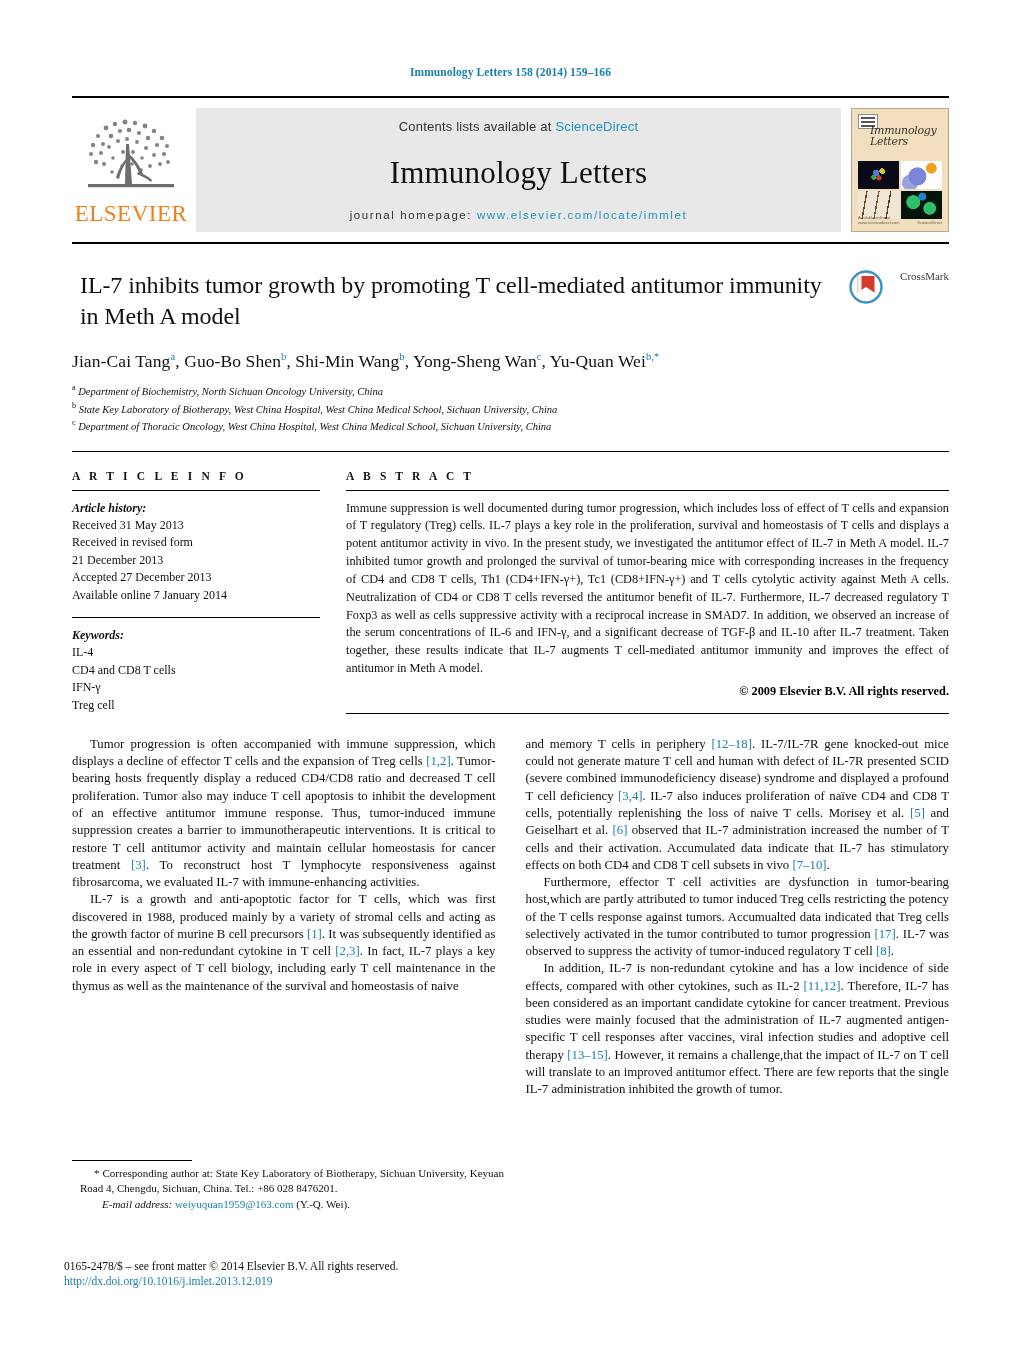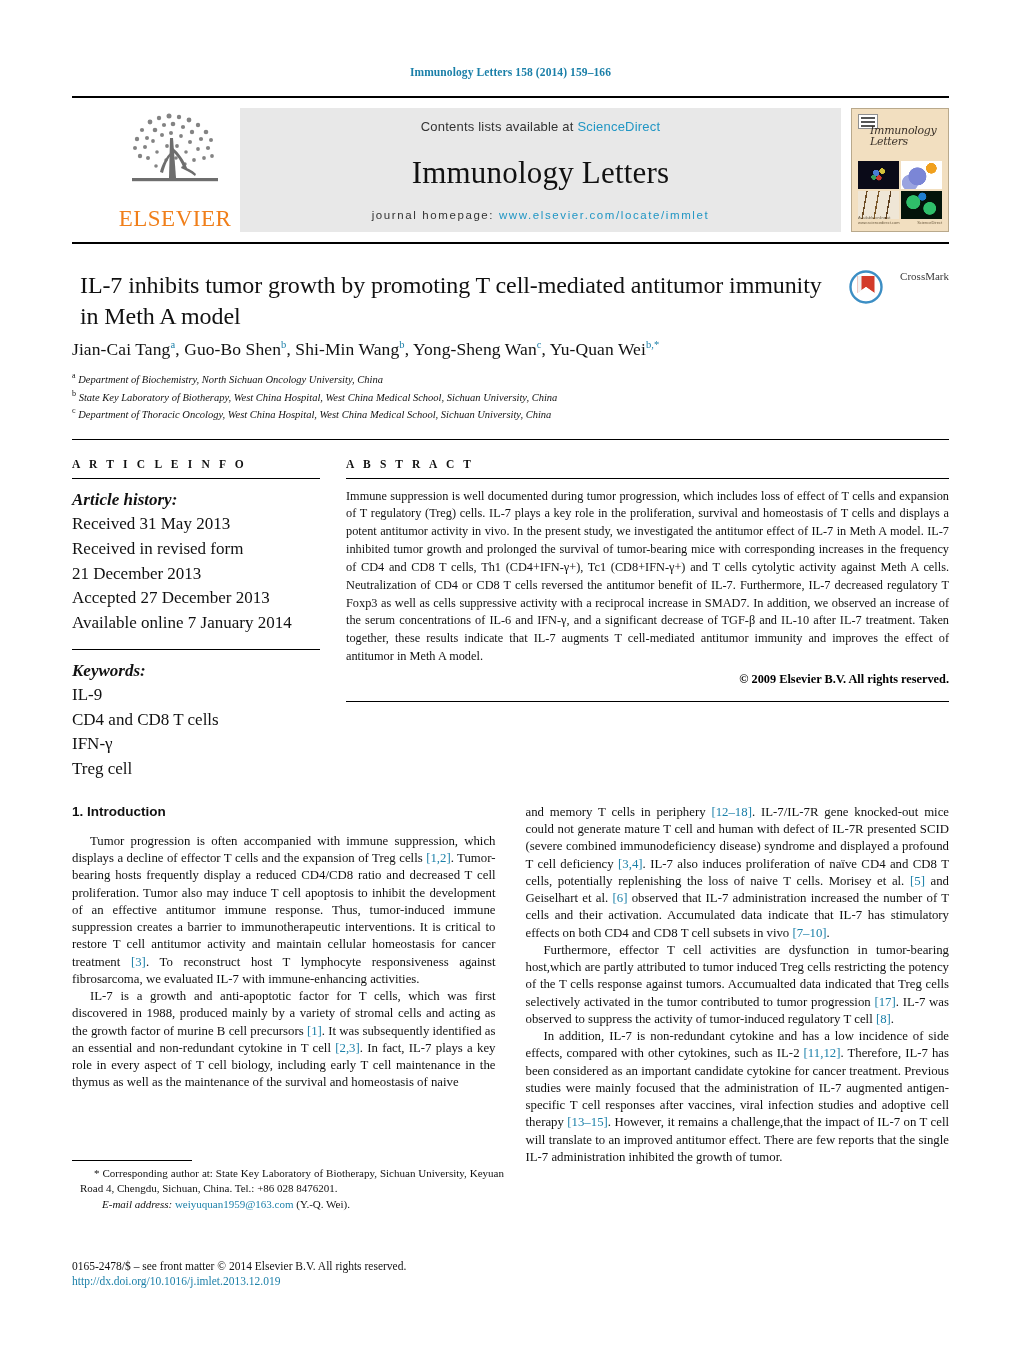--- a/index.html
+++ b/index.html
@@ -34,23 +34,22 @@
     display:flex;
     align-items:stretch;
     gap:0;
   }
   .elsevier-logo {
     width:118px;
     flex:0 0 118px;
     display:flex;
     flex-direction:column;
     align-items:center;
-    justify-content:space-between;
+    justify-content:center;
     padding-bottom:2px;
-    margin-left:44px;
   }
   .tree-svg { display:block; }
   .elsevier-word {
     font-family:"Liberation Serif", serif;
     font-size:23px;
     letter-spacing:0.5px;
     color:#F07F1A;
     font-weight:400;
     line-height:1;
     margin-top:2px;
@@ -160,21 +159,21 @@
     position:absolute; right:0; top:0;
     display:flex; gap:17px;
   }
   .crossmark .cm-label {
     font-family:"Liberation Serif", serif;
     font-size:11px; color:#3b3b3b;
   }
   .authors {
     font-family:"Liberation Serif", serif;
     font-size:17.5px;
-    margin-top:8px;
+    margin-top:20px;
     color:#111;
     letter-spacing:0.1px;
   }
   .authors sup { font-size:10.5px; color:#1a7fa8; vertical-align:super; }
   .affils { margin-top:10px; }
   .affil {
     font-family:"Liberation Serif", serif;
     font-style:italic;
     font-size:10.5px;
     line-height:1.42;
@@ -195,21 +194,21 @@
 
   .sechead {
     font-family:"Liberation Serif", serif;
     font-weight:bold;
     font-size:11.5px;
     letter-spacing:3.2px;
     color:#111;
   }
   .sechead-rule { border-top:1px solid #000; margin-top:8px; }
 
-  .info-body { margin-top:9px; font-size:17px; line-height:1.45; color:#111; }
+  .info-body { margin-top:9px; font-size:12px; line-height:1.45; color:#111; }
   .info-label { font-style:italic; font-weight:bold; }
   .info-gap-rule { border-top:1px solid #000; margin:13px 0 9px 0; }
 
   .abs-body {
     margin-top:9px;
     font-size:12.3px;
     line-height:1.45;
     color:#111;
     text-align:justify;
   }
@@ -245,21 +244,21 @@
   
   .footnote-wrap { position:absolute; left:72px; top:1160px; width:432px; }
   .fn-rule { border-top:1px solid #000; width:120px; }
   .fn {
     font-size:11px; line-height:1.38; color:#111;
     margin-top:5px; text-align:justify;margin-left:8px;
   }
   .fn .em { font-style:italic; }
   .fn a, .link { color:#1a7fa8; text-decoration:none; }
 
-  .bottomblock { position:absolute; left:72px; top:1258px; width:440px; }
+  .bottomblock { position:absolute; left:64px; top:1258px; width:440px; }
   .bm { font-size:11.5px; color:#111; line-height:1.5; }
   .doi { font-size:11.5px; color:#1a7fa8; }
 </style>
 </head>
 <body>
 
 <div class="page">
 
   <div class="runhead">Immunology Letters 158 (2014) 159–166</div>
 
@@ -385,39 +384,38 @@
         <div class="info-label">Article history:</div>
         <div>Received 31 May 2013</div>
         <div>Received in revised form</div>
         <div>21 December 2013</div>
         <div>Accepted 27 December 2013</div>
         <div>Available online 7 January 2014</div>
       </div>
       <div class="info-gap-rule"></div>
       <div class="info-body" style="margin-top:0">
         <div class="info-label">Keywords:</div>
-        <div>IL-9</div>
+        <div>IL-4</div>
         <div>CD4 and CD8 T cells</div>
         <div>IFN-γ</div>
         <div>Treg cell</div>
       </div>
     </div>
 
     <div class="col-abs">
       <div class="sechead">A B S T R A C T</div>
       <div class="sechead-rule"></div>
       <div class="abs-body">Immune suppression is well documented during tumor progression, which includes loss of effect of T cells and expansion of T regulatory (Treg) cells. IL-7 plays a key role in the proliferation, survival and homeostasis of T cells and displays a potent antitumor activity in vivo. In the present study, we investigated the antitumor effect of IL-7 in Meth A model. IL-7 inhibited tumor growth and prolonged the survival of tumor-bearing mice with corresponding increases in the frequency of CD4 and CD8 T cells, Th1 (CD4+IFN-γ+), Tc1 (CD8+IFN-γ+) and T cells cytolytic activity against Meth A cells. Neutralization of CD4 or CD8 T cells reversed the antitumor benefit of IL-7. Furthermore, IL-7 decreased regulatory T Foxp3 as well as cells suppressive activity with a reciprocal increase in SMAD7. In addition, we observed an increase of the serum concentrations of IL-6 and IFN-γ, and a significant decrease of TGF-β and IL-10 after IL-7 treatment. Taken together, these results indicate that IL-7 augments T cell-mediated antitumor immunity and improves the effect of antitumor in Meth A model.</div>
       <div class="abs-copy">© 2009 Elsevier B.V. All rights reserved.</div>
       <div class="abs-rule"></div>
     </div>
   </div>
 
   <div class="body-cols">
     <div class="bcol">
-      <div class="secnum">1.  Introduction</div>
       <p class="bp">Tumor progression is often accompanied with immune suppression, which displays a decline of effector T cells and the expansion of Treg cells <span class="ref">[1,2]</span>. Tumor-bearing hosts frequently display a reduced CD4/CD8 ratio and decreased T cell proliferation. Tumor also may induce T cell apoptosis to inhibit the development of an effective antitumor immune response. Thus, tumor-induced immune suppression creates a barrier to immunotherapeutic interventions. It is critical to restore T cell antitumor activity and maintain cellular homeostasis for cancer treatment <span class="ref">[3]</span>. To reconstruct host T lymphocyte responsiveness against fibrosarcoma, we evaluated IL-7 with immune-enhancing activities.</p>
       <p class="bp">IL-7 is a growth and anti-apoptotic factor for T cells, which was first discovered in 1988, produced mainly by a variety of stromal cells and acting as the growth factor of murine B cell precursors <span class="ref">[1]</span>. It was subsequently identified as an essential and non-redundant cytokine in T cell <span class="ref">[2,3]</span>. In fact, IL-7 plays a key role in every aspect of T cell biology, including early T cell maintenance in the thymus as well as the maintenance of the survival and homeostasis of naive</p>
     </div>
     <div class="bcol">
       <p class="bp" style="text-indent:0">and memory T cells in periphery <span class="ref">[12–18]</span>. IL-7/IL-7R gene knocked-out mice could not generate mature T cell and human with defect of IL-7R presented SCID (severe combined immunodeficiency disease) syndrome and displayed a profound T cell deficiency <span class="ref">[3,4]</span>. IL-7 also induces proliferation of naïve CD4 and CD8 T cells, potentially replenishing the loss of naive T cells. Morisey et al. <span class="ref">[5]</span> and Geiselhart et al. <span class="ref">[6]</span> observed that IL-7 administration increased the number of T cells and their activation. Accumulated data indicate that IL-7 has stimulatory effects on both CD4 and CD8 T cell subsets in vivo <span class="ref">[7–10]</span>.</p>
       <p class="bp">Furthermore, effector T cell activities are dysfunction in tumor-bearing host,which are partly attributed to tumor induced Treg cells restricting the potency of the T cells response against tumors. Accumualted data indicated that Treg cells selectively activated in the tumor contributed to tumor progression <span class="ref">[17]</span>. IL-7 was observed to suppress the activity of tumor-induced regulatory T cell <span class="ref">[8]</span>.</p>
       <p class="bp">In addition, IL-7 is non-redundant cytokine and has a low incidence of side effects, compared with other cytokines, such as IL-2 <span class="ref">[11,12]</span>. Therefore, IL-7 has been considered as an important candidate cytokine for cancer treatment. Previous studies were mainly focused that the administration of IL-7 augmented antigen-specific T cell responses after vaccines, viral infection studies and adoptive cell therapy <span class="ref">[13–15]</span>. However, it remains a challenge,that the impact of IL-7 on T cell will translate to an improved antitumor effect. There are few reports that the single IL-7 administration inhibited the growth of tumor.</p>
     </div>
   </div>
 

